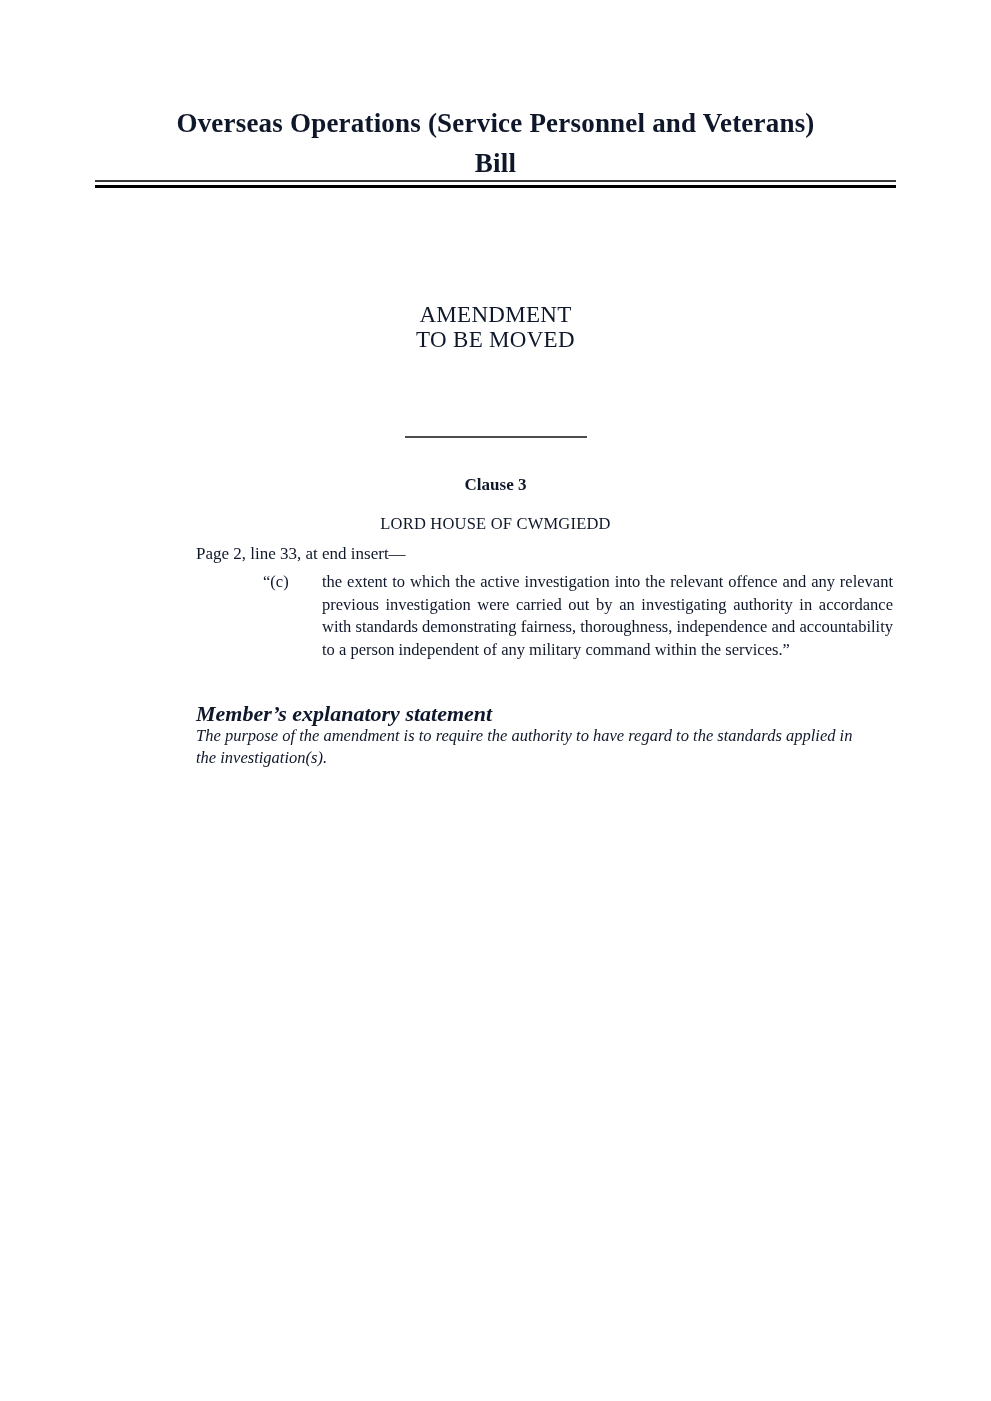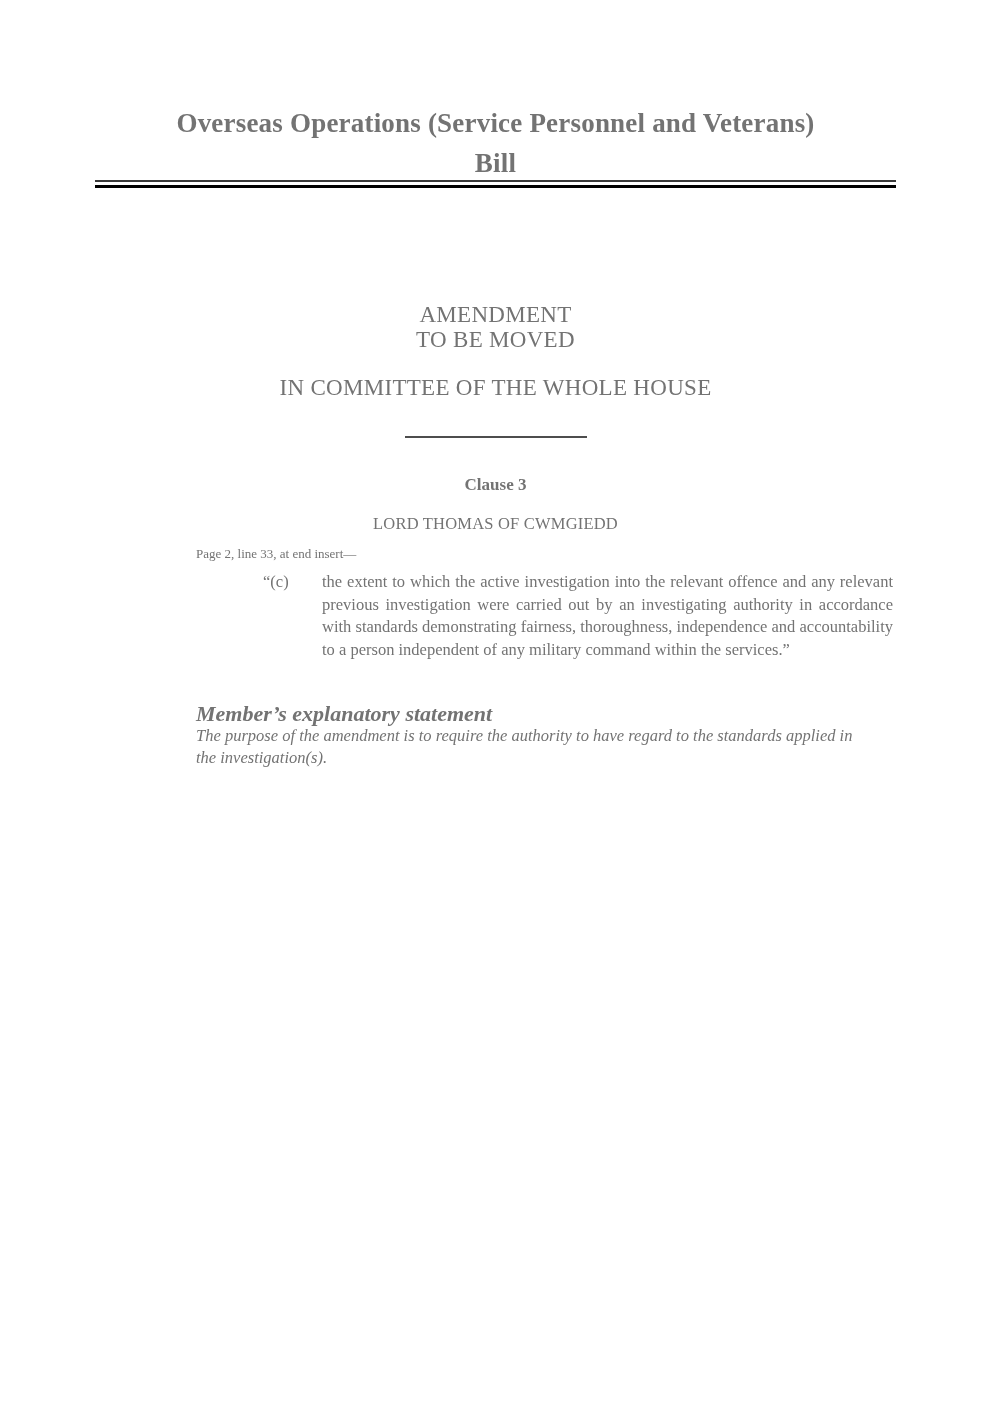--- a/index.html
+++ b/index.html
@@ -6,21 +6,21 @@
     margin: 0;
     padding: 0;
     background: #ffffff;
   }
   .page {
     position: relative;
     width: 991px;
     height: 1195px;
     background: #ffffff;
     font-family: "Liberation Serif", "DejaVu Serif", serif;
-    color: #737373;
+    color: #0f172a;
     overflow: hidden;
   }
   .doc-title {
     position: absolute;
     top: 103px;
     left: 95px;
     right: 95px;
     text-align: center;
     font-size: 27px;
     font-weight: bold;
@@ -72,21 +72,21 @@
     right: 95px;
     text-align: center;
     font-size: 16.5px;
     line-height: 22px;
     letter-spacing: 0.2px;
   }
   .instruction {
     position: absolute;
     top: 543px;
     left: 196px;
-    font-size: 13px;
+    font-size: 17px;
     line-height: 22px;
   }
   .amendment-block {
     position: absolute;
     top: 571px;
     left: 263px;
     width: 630px;
     display: flex;
     align-items: flex-start;
   }
@@ -145,27 +145,26 @@
 
   <div class="doc-title">
     <div>Overseas Operations (Service Personnel and Veterans)</div>
     <div>Bill</div>
   </div>
 
   <div class="title-rule"></div>
 
   <div class="center-heading h-amendment">AMENDMENT</div>
   <div class="center-heading h-moved">TO BE MOVED</div>
-  <div class="center-heading h-committee">IN COMMITTEE OF THE WHOLE HOUSE</div>
 
   <div class="separator-rule"></div>
 
   <div class="clause-heading">Clause 3</div>
 
-  <div class="mover">LORD THOMAS OF CWMGIEDD</div>
+  <div class="mover">LORD HOUSE OF CWMGIEDD</div>
 
   <div class="instruction">Page 2, line 33, at end insert—</div>
 
   <div class="amendment-block">
     <div class="amendment-label">“(c)</div>
     <div class="amendment-text">the extent to which the active investigation into the relevant offence and any relevant previous investigation were carried out by an investigating authority in accordance with standards demonstrating fairness, thoroughness, independence and accountability to a person independent of any military command within the services.”</div>
   </div>
 
   <div class="explanatory-heading">Member’s explanatory statement</div>
   <div class="explanatory-text">The purpose of the amendment is to require the authority to have regard to the standards applied in the investigation(s).</div>

